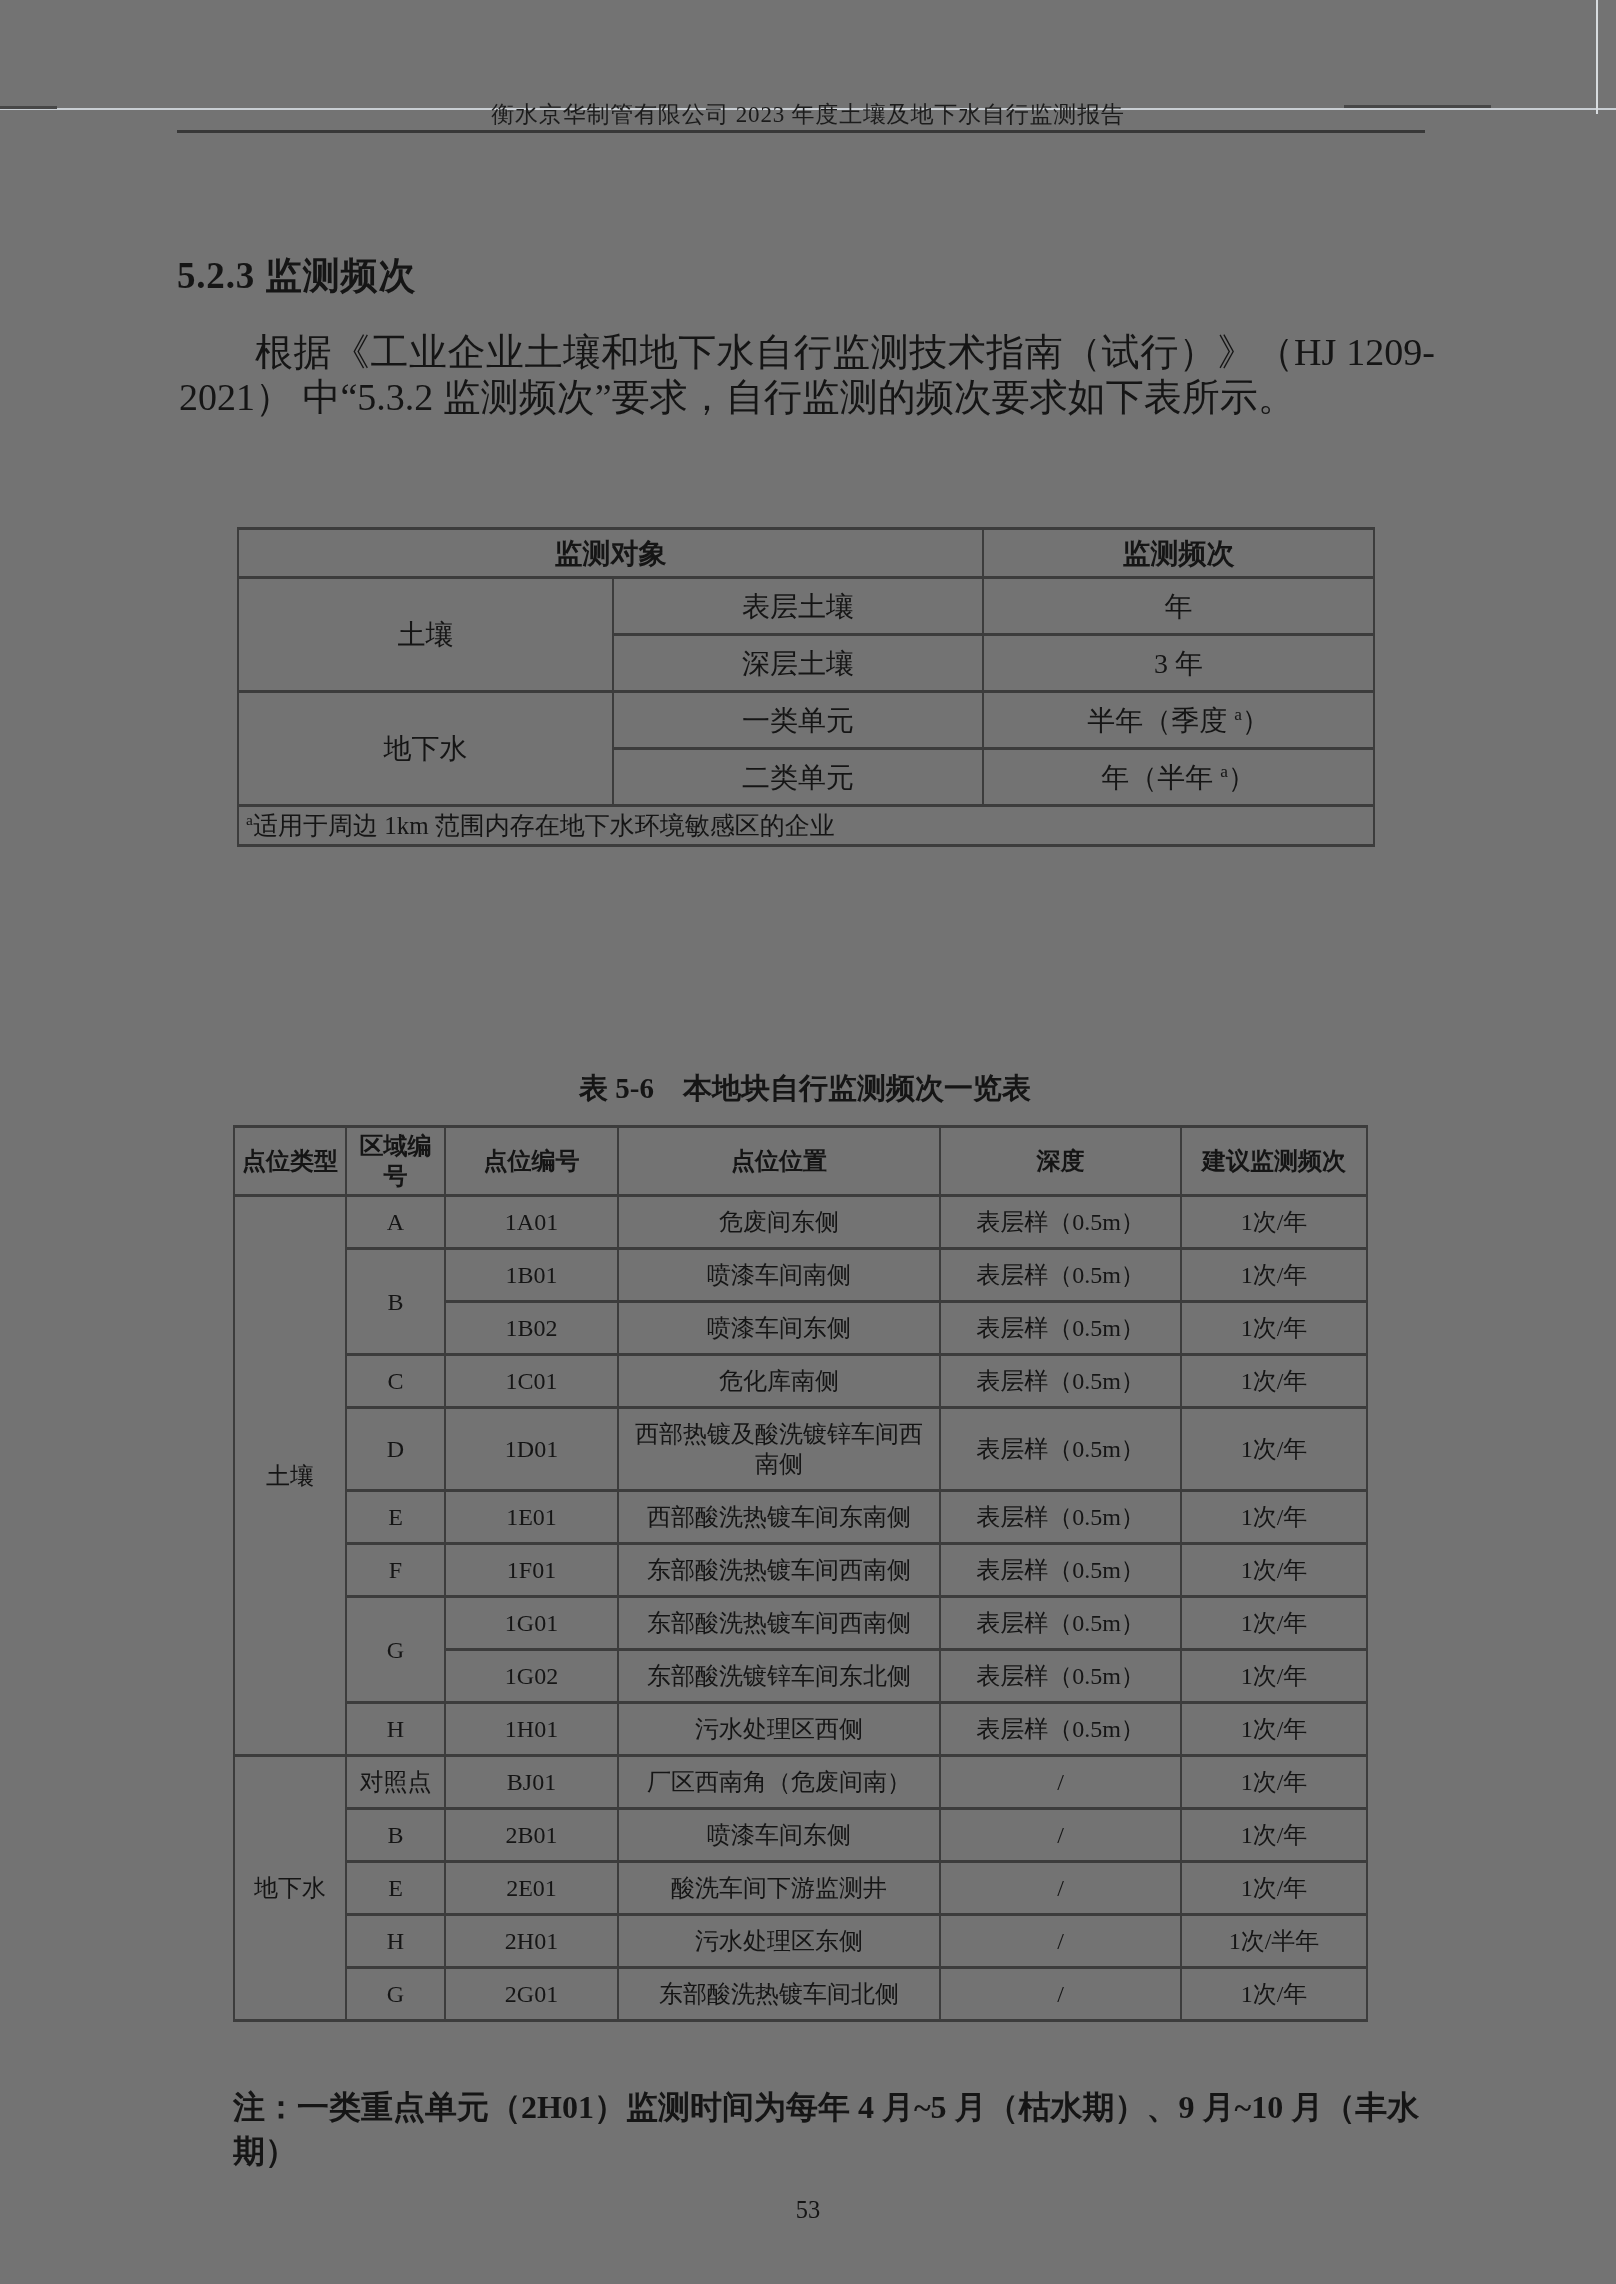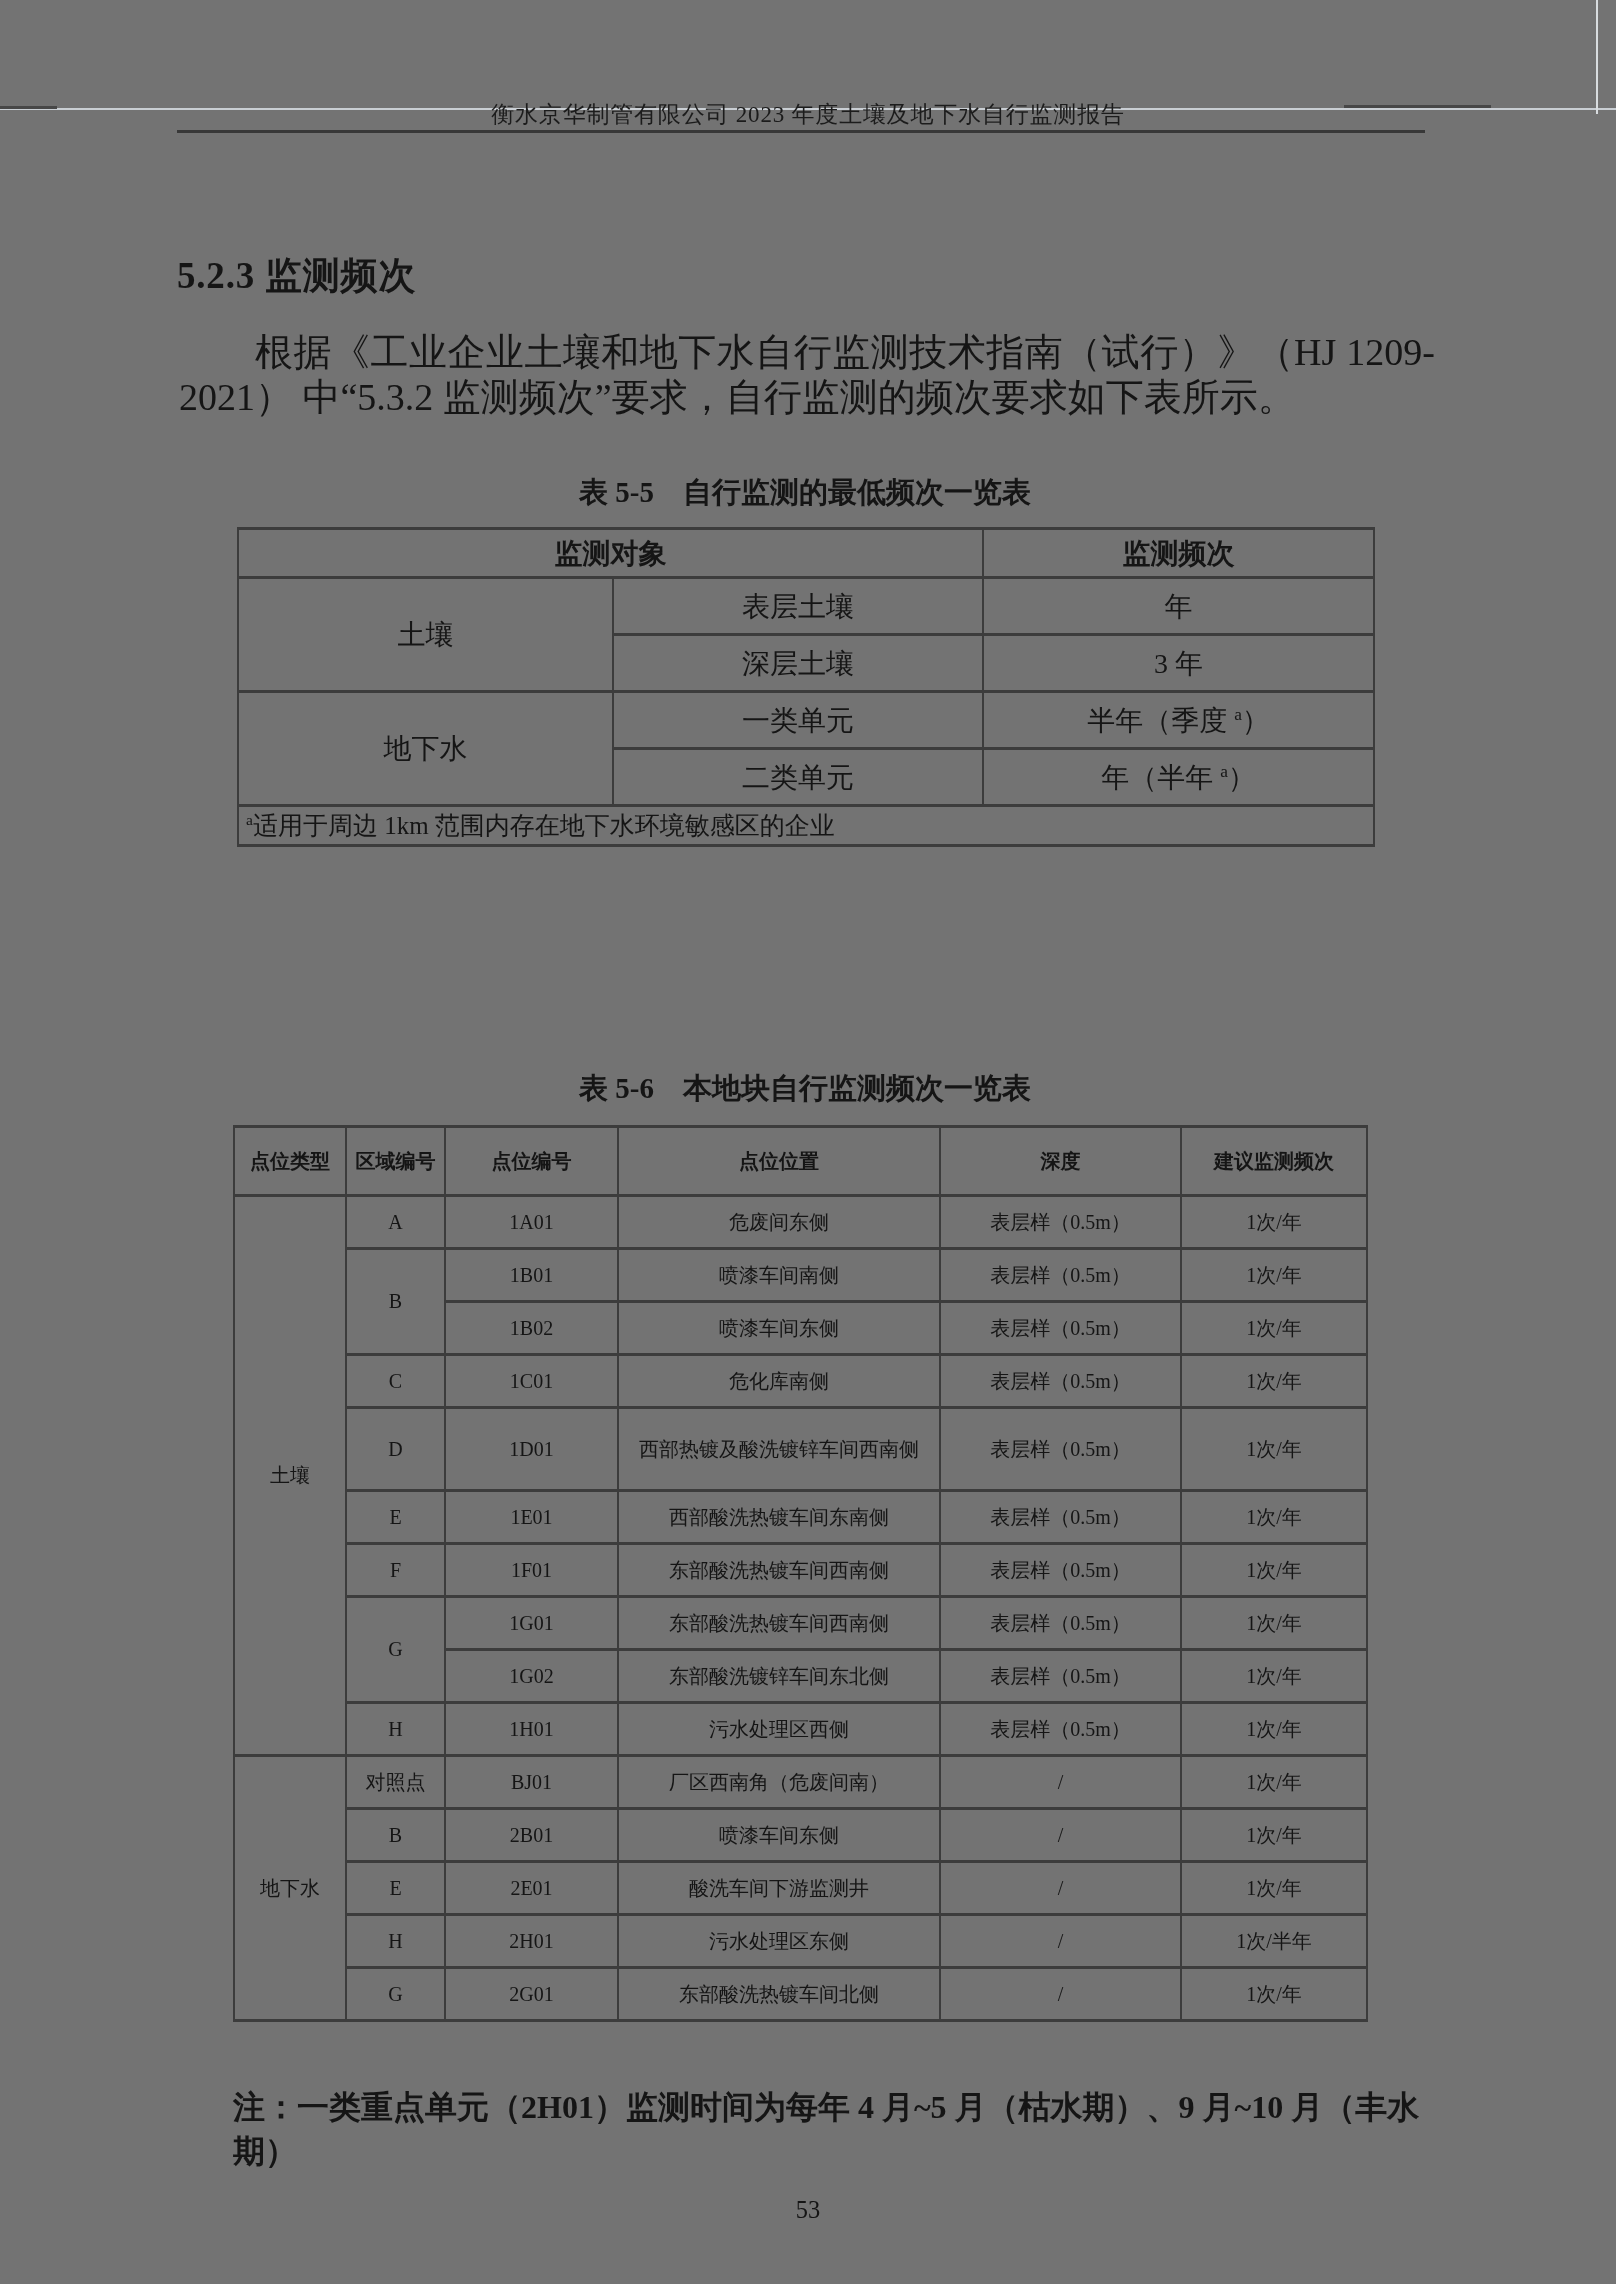--- a/index.html
+++ b/index.html
@@ -55,21 +55,21 @@
   }
   .t55 {
     position:absolute; top:527px; left:237px; width:1137px;
     font-size:28px;
   }
   .t55 .hrow td { height:49px; font-weight:bold; }
   .t55 td { height:57px;margin-top:32px; }
   .t55 .foot td { height:40px; text-align:left; font-size:25px; padding-left:7px; }
   .t56 {
     position:absolute; top:1125px; left:233px; width:1133px;
-    font-size:20px;
+    font-size:24px;
   }
   .t56 .hrow td { height:69px; font-weight:bold; }
   .t56 td { height:53px; }
   .t56 .row-d td { height:83px; }
   sup { font-size:0.62em; vertical-align:super; }
   
   .table-note {
     position:absolute; top:2086px; left:233px; width:1195px;
     font-size:32px; font-weight:bold;
   }
@@ -90,21 +90,20 @@
 
   <div class="header-title">衡水京华制管有限公司 2023 年度土壤及地下水自行监测报告</div>
   <div class="header-rule"></div>
 
   <div class="section-heading">
     <span class="num">5.2.3</span><span>监测频次</span>
   </div>
 
   <div class="para para-intro">根据《工业企业土壤和地下水自行监测技术指南（试行）》（HJ 1209-2021） 中“5.3.2 监测频次”要求，自行监测的频次要求如下表所示。</div>
 
-  <div class="tbl-caption cap55">表 5-5　自行监测的最低频次一览表</div>
 
   <table class="t55">
     <colgroup>
         <col style="width:375px">
         <col style="width:370px">
         <col style="width:391px">
       </colgroup>
     <tbody>
         <tr class="hrow">
       <td colspan="2">监测对象</td>

